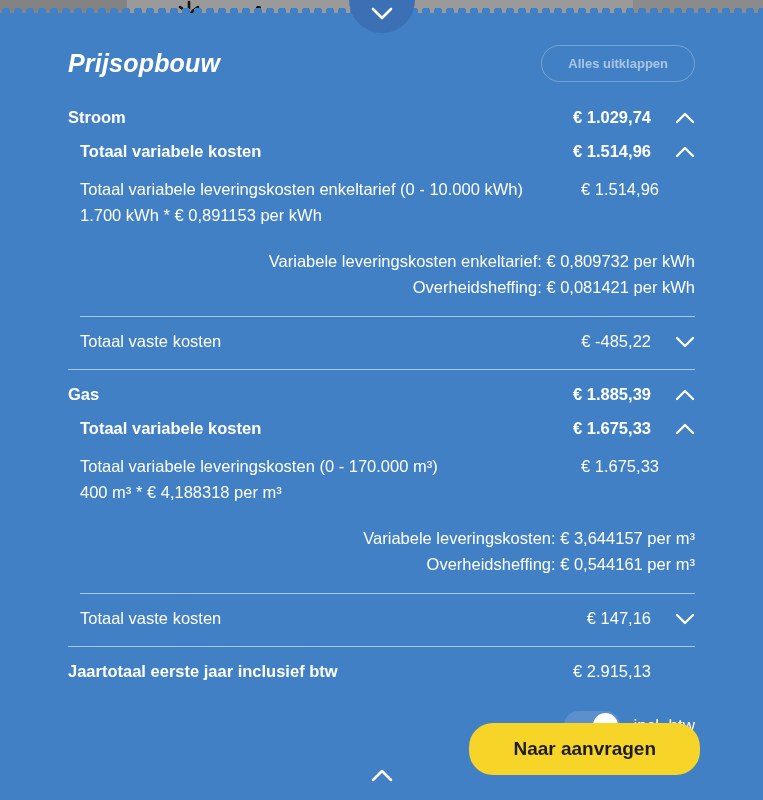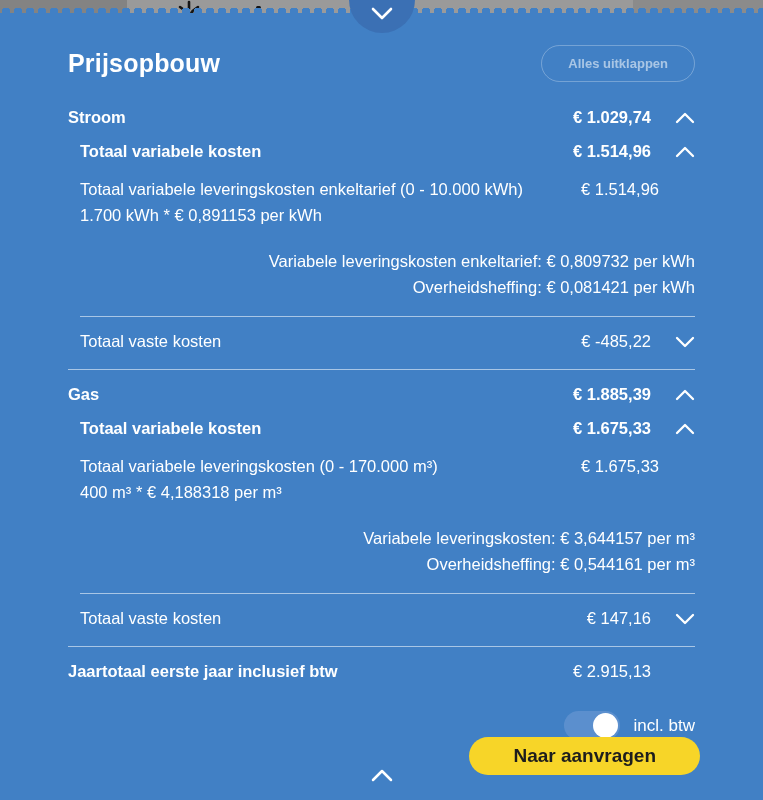--- a/index.html
+++ b/index.html
@@ -28,21 +28,21 @@
   .sheet{position:absolute;top:13px;left:0;right:0;bottom:0;background:var(--panel-blue);z-index:3;}
   .scallops{position:absolute;top:-5px;left:0;right:0;height:5px;
     background-image:radial-gradient(4.5px 6.5px at 50% 100%,var(--panel-blue) 96%,transparent 100%);
     background-size:12px 5px;background-repeat:repeat-x;}
   .dismiss-circle{position:absolute;left:calc(50% - 33px);top:-33px;width:66px;height:66px;
     border-radius:50%;background:var(--circle-blue);z-index:6;border:none;cursor:pointer;
     display:flex;align-items:flex-end;justify-content:center;padding-bottom:9px;}
 
   .content{padding:32px 68px 0 68px;}
   .header-row{display:flex;align-items:center;justify-content:space-between;margin-bottom:26px;}
-  .title{font-size:25px;font-weight:700;letter-spacing:.2px;}
+  .title{font-size:25px;font-weight:700;letter-spacing:.2px;font-style:italic;}
   .expand-all{background:transparent;border:1.5px solid rgba(255,255,255,0.28);color:rgba(255,255,255,0.55);
     border-radius:22px;padding:10px 26px;font-size:13px;font-weight:700;font-family:inherit;cursor:default;}
 
   .row{display:flex;align-items:center;margin:15px 0;gap:8px;}
   .row .lbl{flex:1;font-size:16.5px;}
   .row .amt{font-size:16.5px;text-align:right;}
   .row .chev{width:36px;display:flex;justify-content:flex-end;}
   .row .chev svg{display:block;}
   .row .chev.empty{visibility:hidden;}
   .b{font-weight:700;}
@@ -61,21 +61,21 @@
   .divider.section{margin:18px 0 4px 0;}
 
   .toggle-row{display:flex;align-items:center;justify-content:flex-end;gap:14px;margin:30px 0 0 0;}
   .switch{width:56px;height:29px;border-radius:15px;background:var(--toggle-track);position:relative;cursor:pointer;}
   .switch .knob{position:absolute;top:2px;right:2px;width:25px;height:25px;border-radius:50%;background:#fff;}
   .toggle-label{font-size:17px;}
 
   .toelichting{display:flex;align-items:center;justify-content:flex-end;gap:22px;margin-top:28px;cursor:pointer;flex-direction:column;}
   .toelichting .t-label{font-size:18px;font-weight:700;}
 
-  .cta{position:absolute;right:63px;bottom:25px;height:38px;border-radius:24px;padding:0 44px;
+  .cta{position:absolute;right:63px;bottom:25px;height:52px;border-radius:24px;padding:0 44px;
     background:var(--cta-yellow);color:var(--cta-text);font-size:19px;font-weight:700;font-family:inherit;
     border:none;cursor:pointer;z-index:8;}
 </style>
 </head>
 <body>
 
 <div class="page">
 
   <div class="backdrop-strip">
     <div class="seg1"></div>

